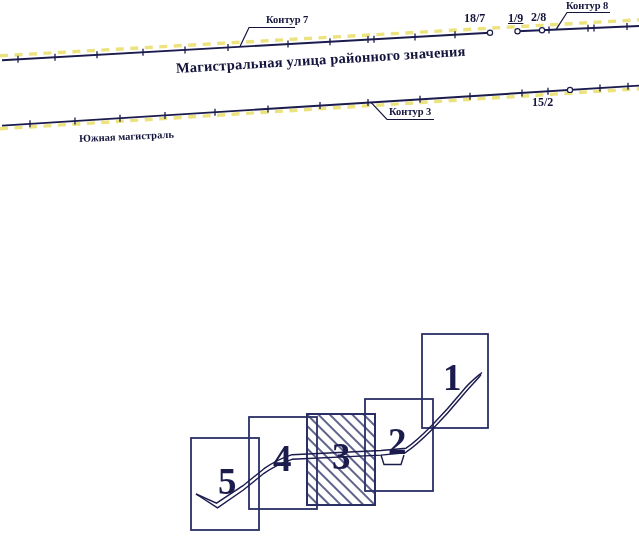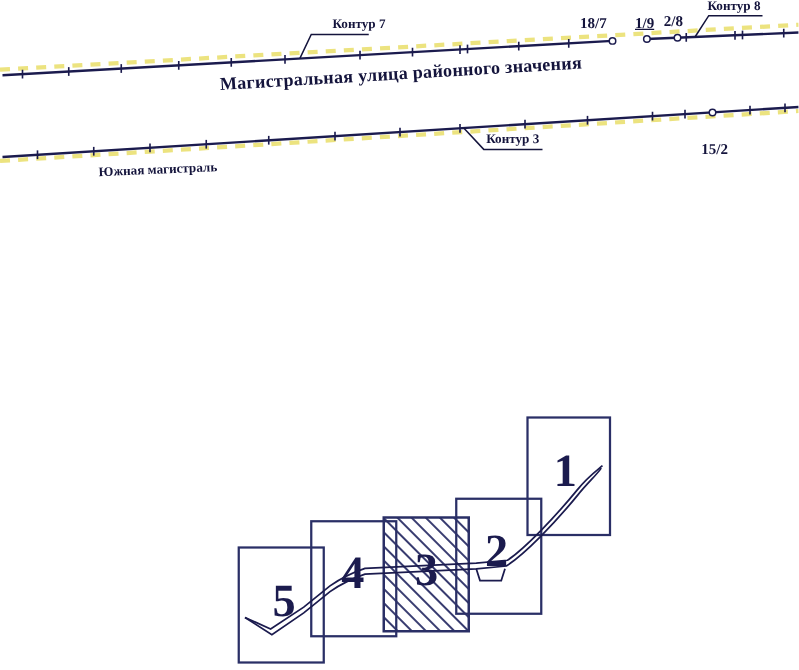--- a/index.html
+++ b/index.html
@@ -29,21 +29,21 @@
   }
   .street-name{left:176px;top:61px;font-size:14.5px;transform:rotate(-3.4deg);transform-origin:left center;letter-spacing:.2px;}
   .south-name{left:79px;top:133px;font-size:10.5px;transform:rotate(-2.5deg);transform-origin:left center;}
   .kontur7{left:249px;top:14px;font-size:10.5px;margin-left:17px;}
   .kontur8{left:566px;top:0px;font-size:10.5px;}
   .kontur2{left:389px;top:106px;font-size:10.5px;}
   .pt-label{font-size:12px;}
   .p18-7{left:464px;top:12px;}
   .p1-9{left:508px;top:12px;text-decoration:underline;}
   .p2-8{left:531px;top:11px;text-align:right;}
-  .p15-2{left:561px;top:96px;margin-top:17px;}
+  .p15-2{left:532px;top:96px;}
   .sheet-num{
     position:absolute;font-family:"Liberation Serif",serif;font-weight:bold;
     font-size:37px;color:var(--ink);line-height:1;
   }
   .n1{left:443px;top:359px;}
   .n2{left:388px;top:423px;}
   .n3{left:332px;top:438px;}
   .n4{left:273px;top:440px;}
   .n5{left:218px;top:463px;}
 </style>

